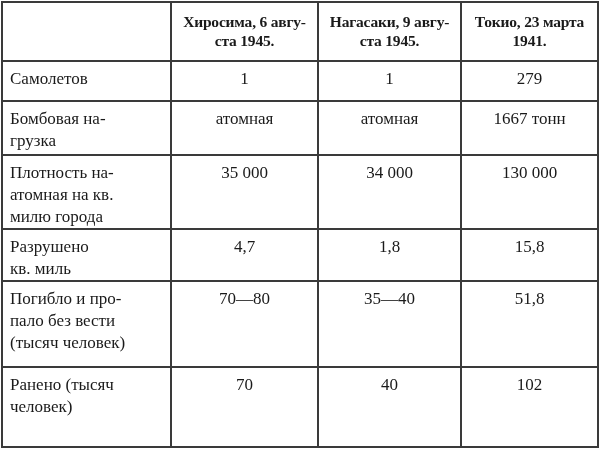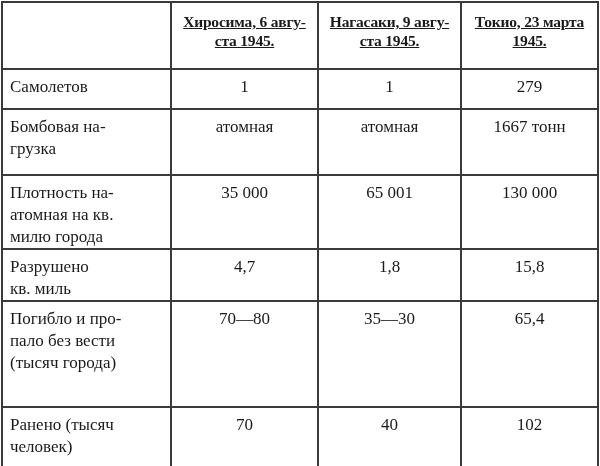--- a/index.html
+++ b/index.html
@@ -43,26 +43,26 @@
     td.val {
       text-align: center;
       font-size: 17px;
       line-height: 22px;
       padding: 6px 4px 0 4px;
     }
     col.c0 { width: 169px; }
     col.c1 { width: 147px; }
     col.c2 { width: 143px; }
     col.c3 { width: 137px; }
-    tr.h0 { height: 67px; text-decoration: underline; }
+    tr.h0 { height: 59px; }
     tr.h1 { height: 40px; margin-left: 20px; }
-    tr.h2 { height: 66px; }
+    tr.h2 { height: 54px; }
     tr.h3 { height: 68px; }
     tr.h4 { height: 49px; }
-    tr.h5 { height: 106px; }
+    tr.h5 { height: 86px; }
     tr.h6 { height: 80px; }
   </style>
 </head>
 <body>
 
 <div class="wrap">
   <table>
     <colgroup>
       <col class="c0">
         <col class="c1">
@@ -75,21 +75,21 @@
       <th>
         <div>Хиросима, 6 авгу-</div>
         <div>ста 1945.</div>
       </th>
       <th>
         <div>Нагасаки, 9 авгу-</div>
         <div>ста 1945.</div>
       </th>
       <th>
         <div>Токио, 23 марта</div>
-        <div>1945.</div>
+        <div>1941.</div>
       </th>
     </tr>
 
     <tr class="h1">
       <td class="label">
         <div>Самолетов</div>
       </td>
       <td class="val">1</td>
       <td class="val">1</td>
       <td class="val">279</td>
@@ -105,43 +105,43 @@
       <td class="val">1667 тонн</td>
     </tr>
 
     <tr class="h3">
       <td class="label">
         <div>Плотность на-</div>
         <div>атомная на кв.</div>
         <div>милю города</div>
       </td>
       <td class="val">35 000</td>
-      <td class="val">65 001</td>
+      <td class="val">34 000</td>
       <td class="val">130 000</td>
     </tr>
 
     <tr class="h4">
       <td class="label">
         <div>Разрушено</div>
         <div>кв. миль</div>
       </td>
       <td class="val">4,7</td>
       <td class="val">1,8</td>
       <td class="val">15,8</td>
     </tr>
 
     <tr class="h5">
       <td class="label">
         <div>Погибло и про-</div>
         <div>пало без вести</div>
-        <div>(тысяч города)</div>
+        <div>(тысяч человек)</div>
       </td>
       <td class="val">70—80</td>
-      <td class="val">35—30</td>
-      <td class="val">65,4</td>
+      <td class="val">35—40</td>
+      <td class="val">51,8</td>
     </tr>
 
     <tr class="h6">
       <td class="label">
         <div>Ранено (тысяч</div>
         <div>человек)</div>
       </td>
       <td class="val">70</td>
       <td class="val">40</td>
       <td class="val">102</td>

